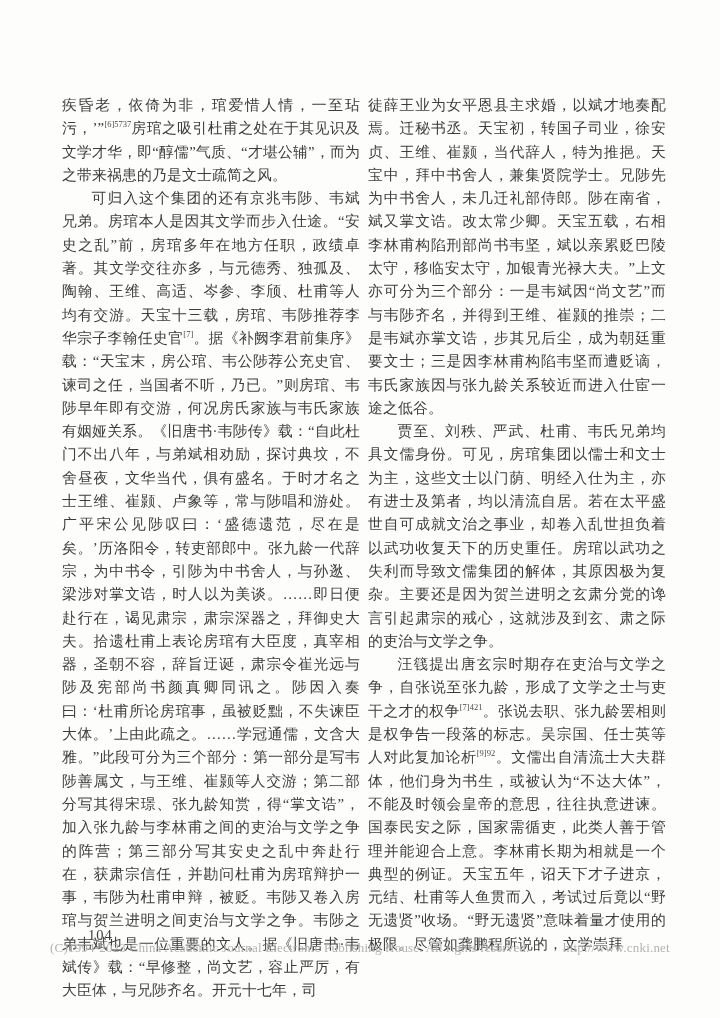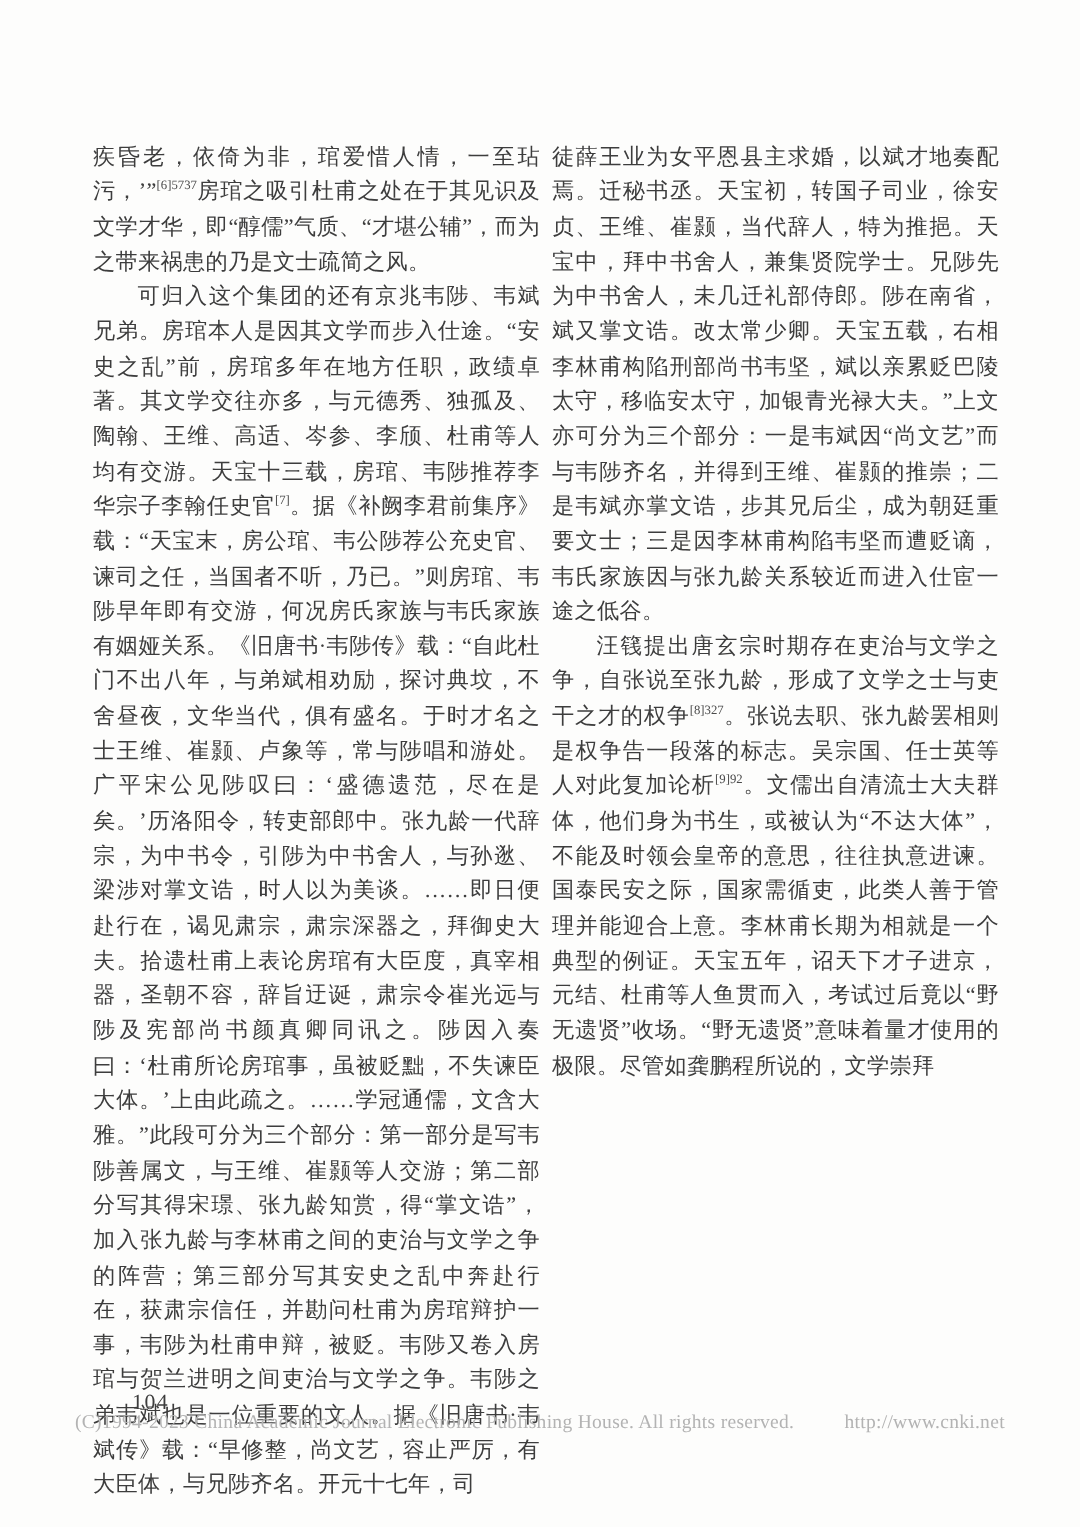--- a/index.html
+++ b/index.html
@@ -43,21 +43,22 @@
 
 <div class="page">
 
   <div class="col col-left">
       <p>疾昏老，依倚为非，琯爱惜人情，一至玷污，’”<sup>[6]5737</sup>房琯之吸引杜甫之处在于其见识及文学才华，即“醇儒”气质、“才堪公辅”，而为之带来祸患的乃是文士疏简之风。</p>
       <p class="indent">可归入这个集团的还有京兆韦陟、韦斌兄弟。房琯本人是因其文学而步入仕途。“安史之乱”前，房琯多年在地方任职，政绩卓著。其文学交往亦多，与元德秀、独孤及、陶翰、王维、高适、岑参、李颀、杜甫等人均有交游。天宝十三载，房琯、韦陟推荐李华宗子李翰任史官<sup>[7]</sup>。据《补阙李君前集序》载：“天宝末，房公琯、韦公陟荐公充史官、谏司之任，当国者不听，乃已。”则房琯、韦陟早年即有交游，何况房氏家族与韦氏家族有姻娅关系。《旧唐书·韦陟传》载：“自此杜门不出八年，与弟斌相劝励，探讨典坟，不舍昼夜，文华当代，俱有盛名。于时才名之士王维、崔颢、卢象等，常与陟唱和游处。广平宋公见陟叹曰：‘盛德遗范，尽在是矣。’历洛阳令，转吏部郎中。张九龄一代辞宗，为中书令，引陟为中书舍人，与孙逖、梁涉对掌文诰，时人以为美谈。……即日便赴行在，谒见肃宗，肃宗深器之，拜御史大夫。拾遗杜甫上表论房琯有大臣度，真宰相器，圣朝不容，辞旨迂诞，肃宗令崔光远与陟及宪部尚书颜真卿同讯之。陟因入奏曰：‘杜甫所论房琯事，虽被贬黜，不失谏臣大体。’上由此疏之。……学冠通儒，文含大雅。”此段可分为三个部分：第一部分是写韦陟善属文，与王维、崔颢等人交游；第二部分写其得宋璟、张九龄知赏，得“掌文诰”，加入张九龄与李林甫之间的吏治与文学之争的阵营；第三部分写其安史之乱中奔赴行在，获肃宗信任，并勘问杜甫为房琯辩护一事，韦陟为杜甫申辩，被贬。韦陟又卷入房琯与贺兰进明之间吏治与文学之争。韦陟之弟韦斌也是一位重要的文人。据《旧唐书·韦斌传》载：“早修整，尚文艺，容止严厉，有大臣体，与兄陟齐名。开元十七年，司</p>
     </div>
 
   <div class="col col-right">
       <p>徒薛王业为女平恩县主求婚，以斌才地奏配焉。迁秘书丞。天宝初，转国子司业，徐安贞、王维、崔颢，当代辞人，特为推挹。天宝中，拜中书舍人，兼集贤院学士。兄陟先为中书舍人，未几迁礼部侍郎。陟在南省，斌又掌文诰。改太常少卿。天宝五载，右相李林甫构陷刑部尚书韦坚，斌以亲累贬巴陵太守，移临安太守，加银青光禄大夫。”上文亦可分为三个部分：一是韦斌因“尚文艺”而与韦陟齐名，并得到王维、崔颢的推崇；二是韦斌亦掌文诰，步其兄后尘，成为朝廷重要文士；三是因李林甫构陷韦坚而遭贬谪，韦氏家族因与张九龄关系较近而进入仕宦一途之低谷。</p>
-      <p class="indent">汪篯提出唐玄宗时期存在吏治与文学之争，自张说至张九龄，形成了文学之士与吏干之才的权争<sup>[8]327</sup>。张说去职、张九龄罢相则是权争告一段落的标志。吴宗国、任士英等人对此复加论析<sup>[9]92</sup>。文儒出自清流士大夫群体，他们身为书生，或被认为“不达大体”，不能及时领会皇帝的意思，往往执意进谏。国泰民安之际，国家需循吏，此类人善于管理并能迎合上意。李林甫长期为相就是一个典型的例证。天宝五年，诏天下才子进京，元结、杜甫等人鱼贯而入，考试过后竟以“野无遗贤”收场。“野无遗贤”意味着量才使用的极限。尽管如龚鹏程所说的，文学崇拜</p>
+      <p class="indent">贾至、刘秩、严武、杜甫、韦氏兄弟均具文儒身份。可见，房琯集团以儒士和文士为主，这些文士以门荫、明经入仕为主，亦有进士及第者，均以清流自居。若在太平盛世自可成就文治之事业，却卷入乱世担负着以武功收复天下的历史重任。房琯以武功之失利而导致文儒集团的解体，其原因极为复杂。主要还是因为贺兰进明之玄肃分党的谗言引起肃宗的戒心，这就涉及到玄、肃之际的吏治与文学之争。</p>
+      <p class="indent">汪篯提出唐玄宗时期存在吏治与文学之争，自张说至张九龄，形成了文学之士与吏干之才的权争<sup>[7]421</sup>。张说去职、张九龄罢相则是权争告一段落的标志。吴宗国、任士英等人对此复加论析<sup>[9]92</sup>。文儒出自清流士大夫群体，他们身为书生，或被认为“不达大体”，不能及时领会皇帝的意思，往往执意进谏。国泰民安之际，国家需循吏，此类人善于管理并能迎合上意。李林甫长期为相就是一个典型的例证。天宝五年，诏天下才子进京，元结、杜甫等人鱼贯而入，考试过后竟以“野无遗贤”收场。“野无遗贤”意味着量才使用的极限。尽管如龚鹏程所说的，文学崇拜</p>
     </div>
 
   <div class="page-number">104</div>
 
   <div class="footer">
     <span>(C)1994-2023 China Academic Journal Electronic Publishing House. All rights reserved.</span>
     <span class="url">http://www.cnki.net</span>
   </div>
 
 </div>

